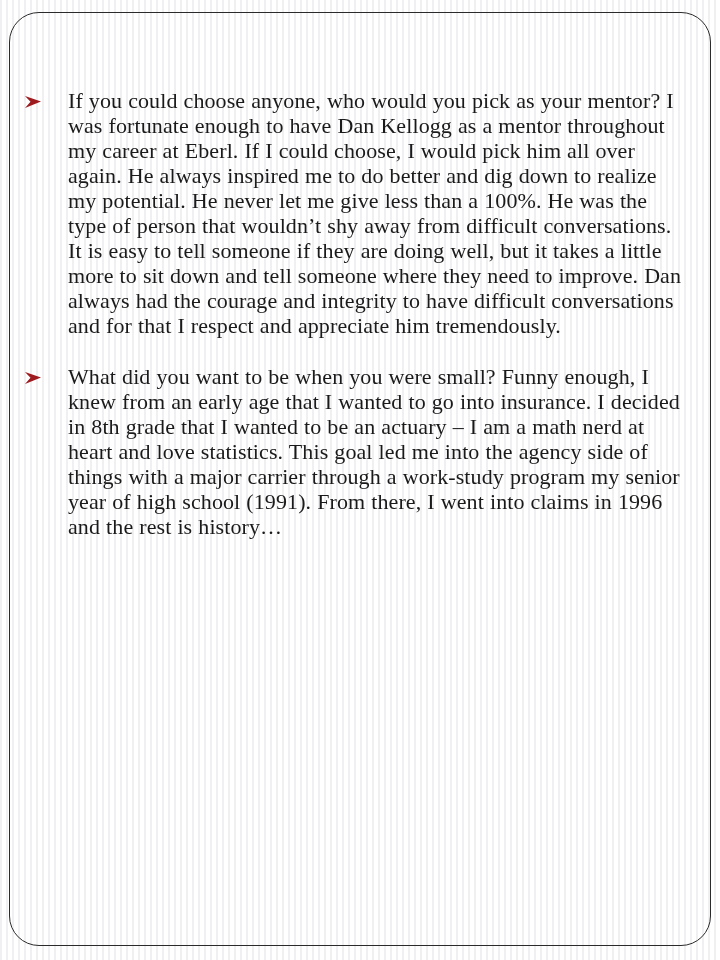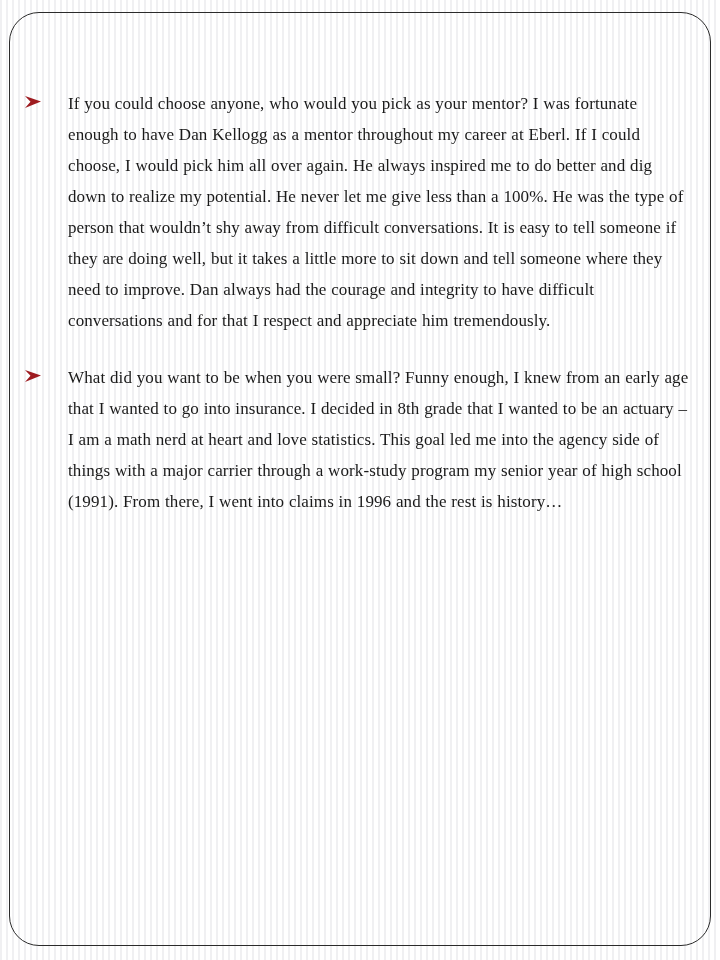--- a/index.html
+++ b/index.html
@@ -76,22 +76,22 @@
     text-align: left;
   }
 
   .bullet-marker svg {
     display: block;
     margin-top: 5px;
   }
 
   .bullet-text {
     display: block;
-    font-size: 17px;
-    line-height: 31px;
+    font-size: 22px;
+    line-height: 25px;
     color: #1a1a1a;
     text-align: left;
     letter-spacing: 0.1px;
     word-spacing: 0.4px;
     max-width: 650px;
   }
 </style>
 </head>
 <body>
 

